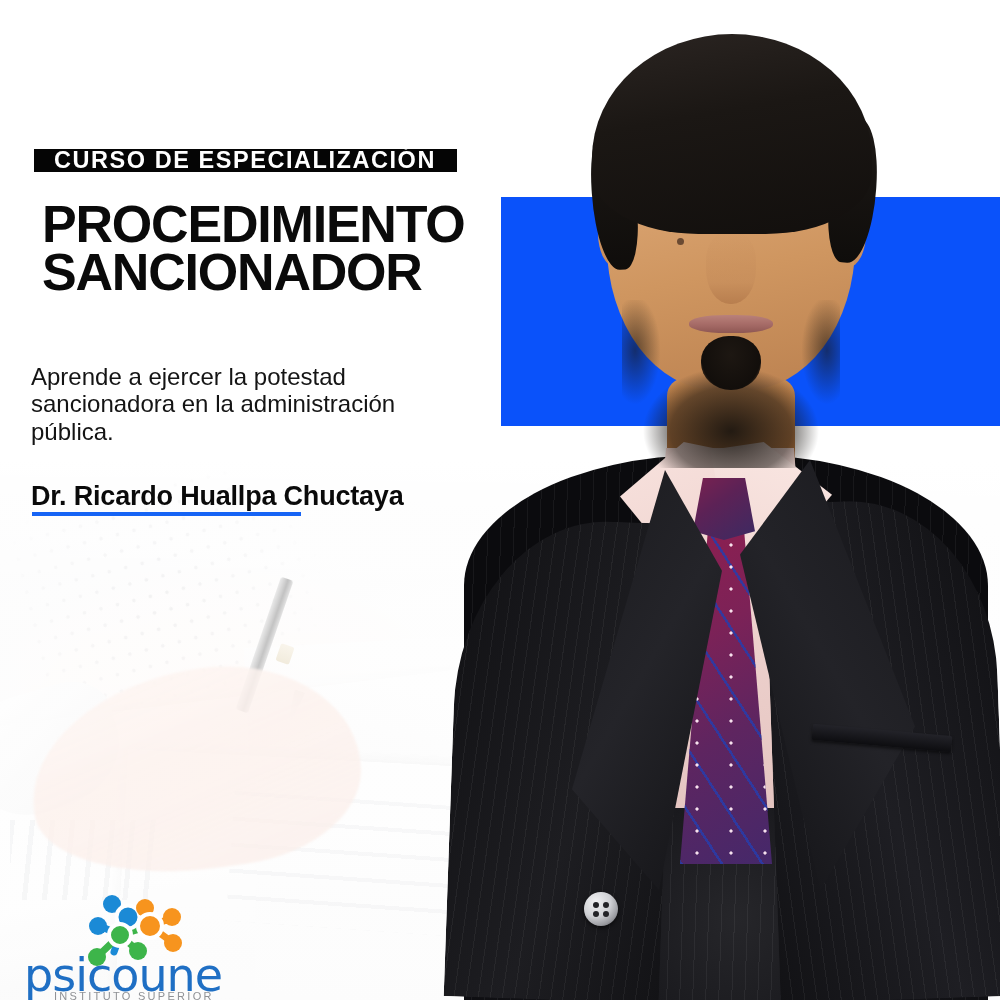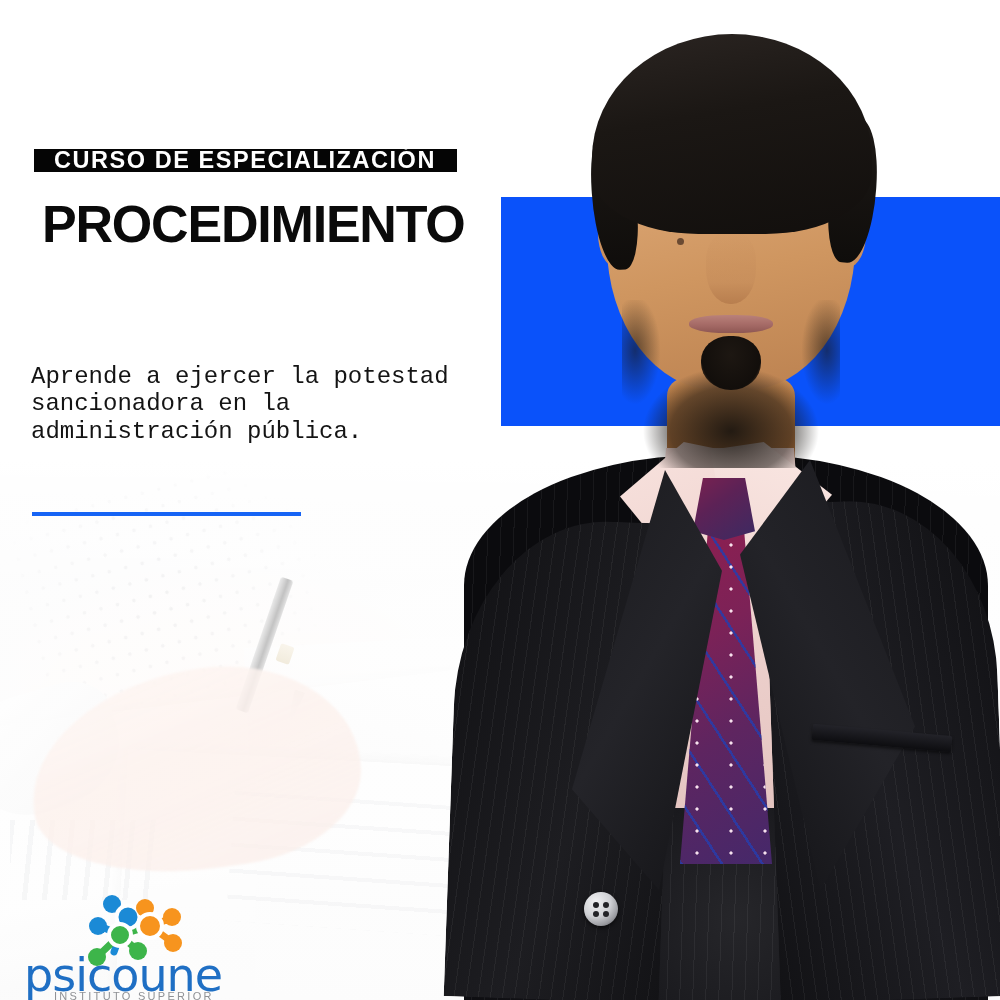--- a/index.html
+++ b/index.html
@@ -300,21 +300,21 @@
     white-space:nowrap;line-height:1;
   }
   .title{
     position:absolute;left:42px;top:200px;width:470px;
     font-size:52px;font-weight:800;line-height:.93;letter-spacing:-1.2px;
     color:#0a0a0a;
   }
   .title div{white-space:nowrap;}
   .subtitle{
     position:absolute;left:31px;top:363px;width:440px;
-    font-size:24px;line-height:1.14;color:#141414;font-weight:400;font-family:Liberation Mono, monospace;
+    font-size:24px;line-height:1.14;color:#141414;font-weight:400;
   }
   .speaker-name{
     position:absolute;left:31px;top:481px;
     font-size:27px;font-weight:700;color:#0a0a0a;letter-spacing:-.2px;
     white-space:nowrap;
   }
   .speaker-rule{
     position:absolute;left:32px;top:512px;width:269px;height:4px;background:#1664f5;
   }
   .speaker-role{
@@ -392,24 +392,26 @@
 
   <div class="kicker-wrap">
     <div class="kicker-bar"></div>
     <div class="kicker-box">
       <span class="kicker-text">CURSO DE ESPECIALIZACIÓN</span>
     </div>
   </div>
 
   <div class="title">
     <div>PROCEDIMIENTO</div>
+    <div>SANCIONADOR</div>
   </div>
 
   <div class="subtitle">Aprende a ejercer la potestad sancionadora en la administración pública.</div>
 
+  <div class="speaker-name">Dr. Ricardo Huallpa Chuctaya</div>
   <div class="speaker-rule"></div>
 
   <div class="logo">
     <div class="logo-mark">
       <svg viewBox="0 0 116 78" width="116" height="78">
         <g stroke-linecap="round" fill="none">
           <path d="M36 16 L52 27 M52 27 L44 45 M52 27 L70 20" stroke="#1b8ad6" stroke-width="7"></path>
           <path d="M24 36 L44 45 M44 45 L38 62" stroke="#1b8ad6" stroke-width="7"></path>
           <path d="M74 36 L96 28 M74 36 L96 52 M74 36 L63 22" stroke="#f7941e" stroke-width="7"></path>
           <path d="M44 45 L74 36 M44 45 L62 61 M44 45 L22 66" stroke="#3db54a" stroke-width="7"></path>

